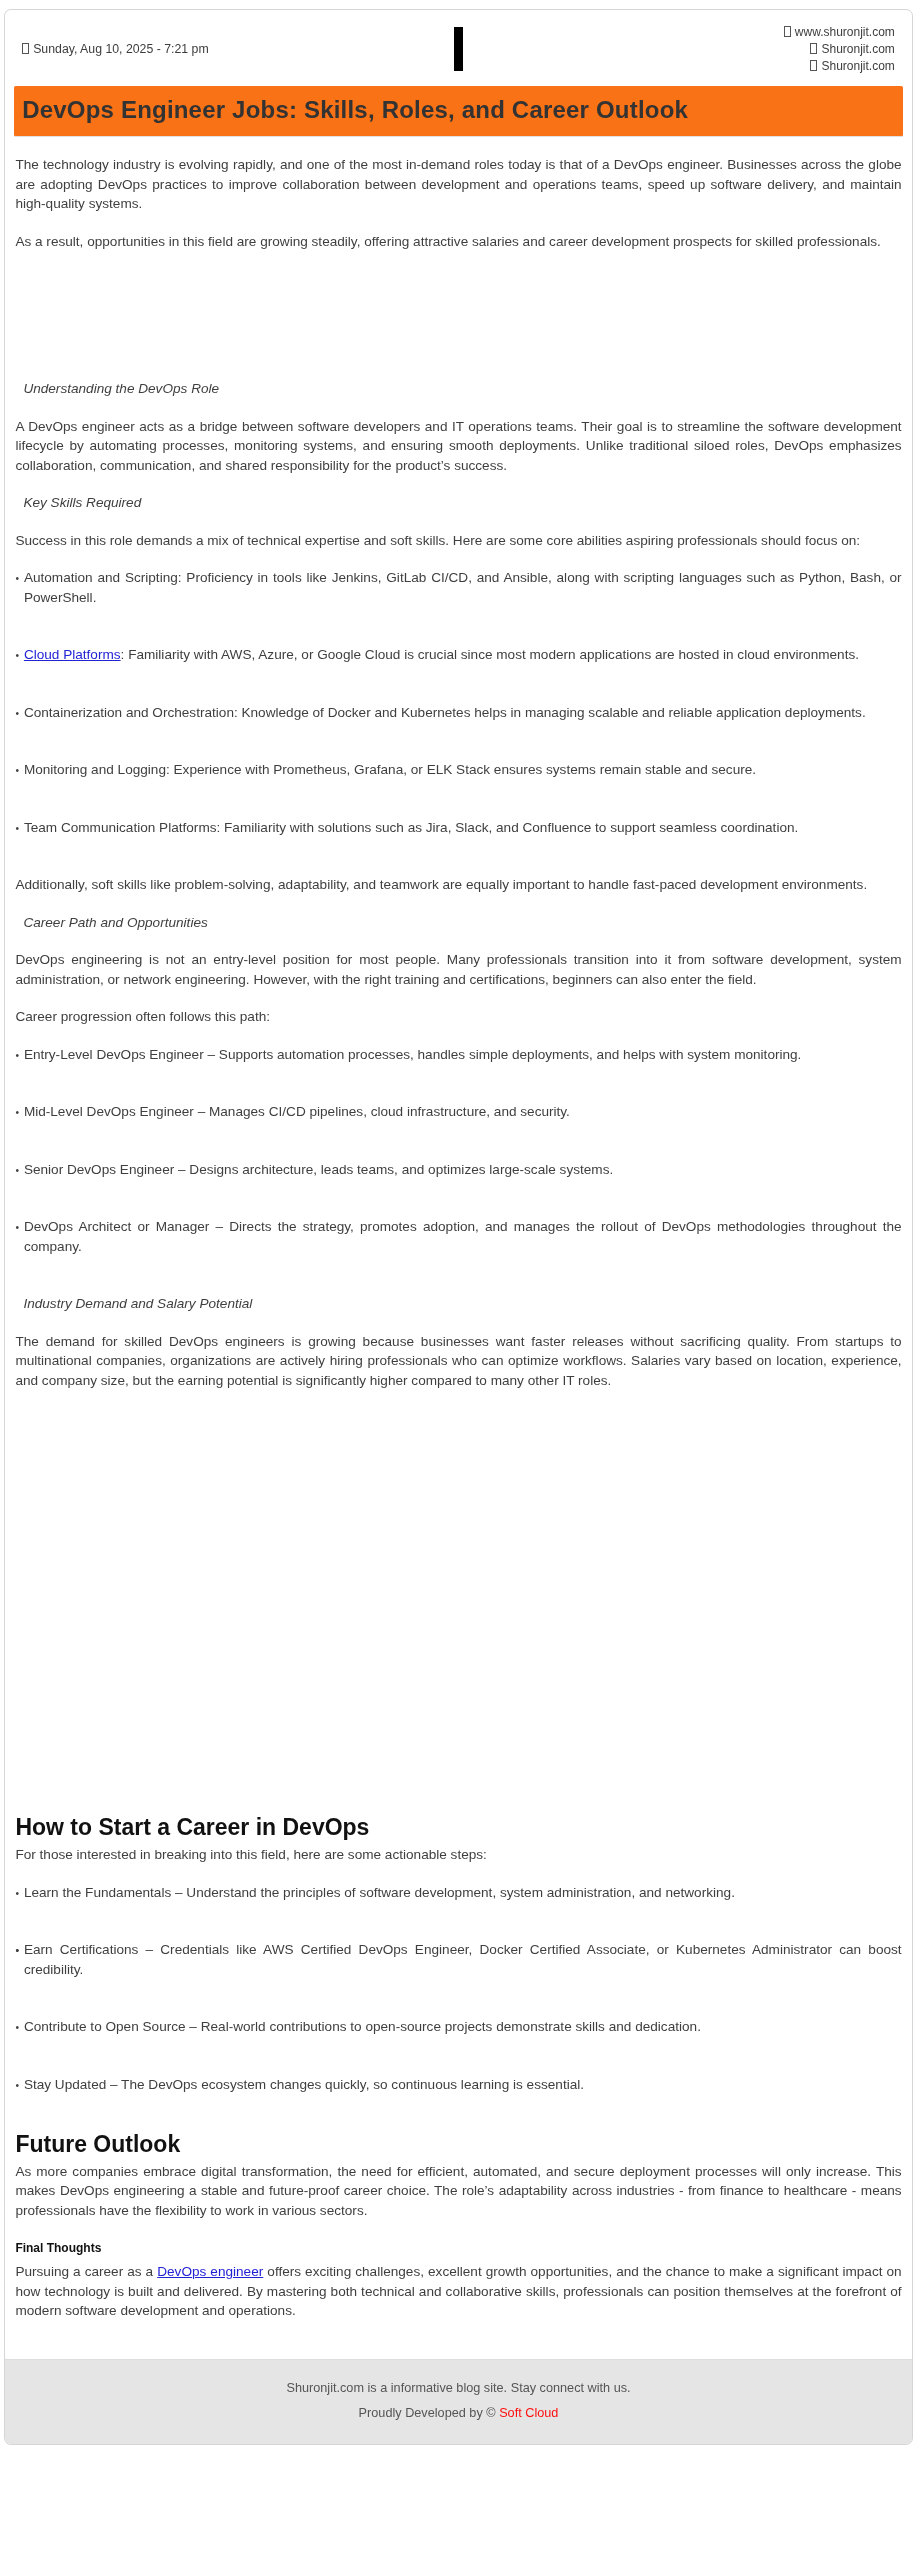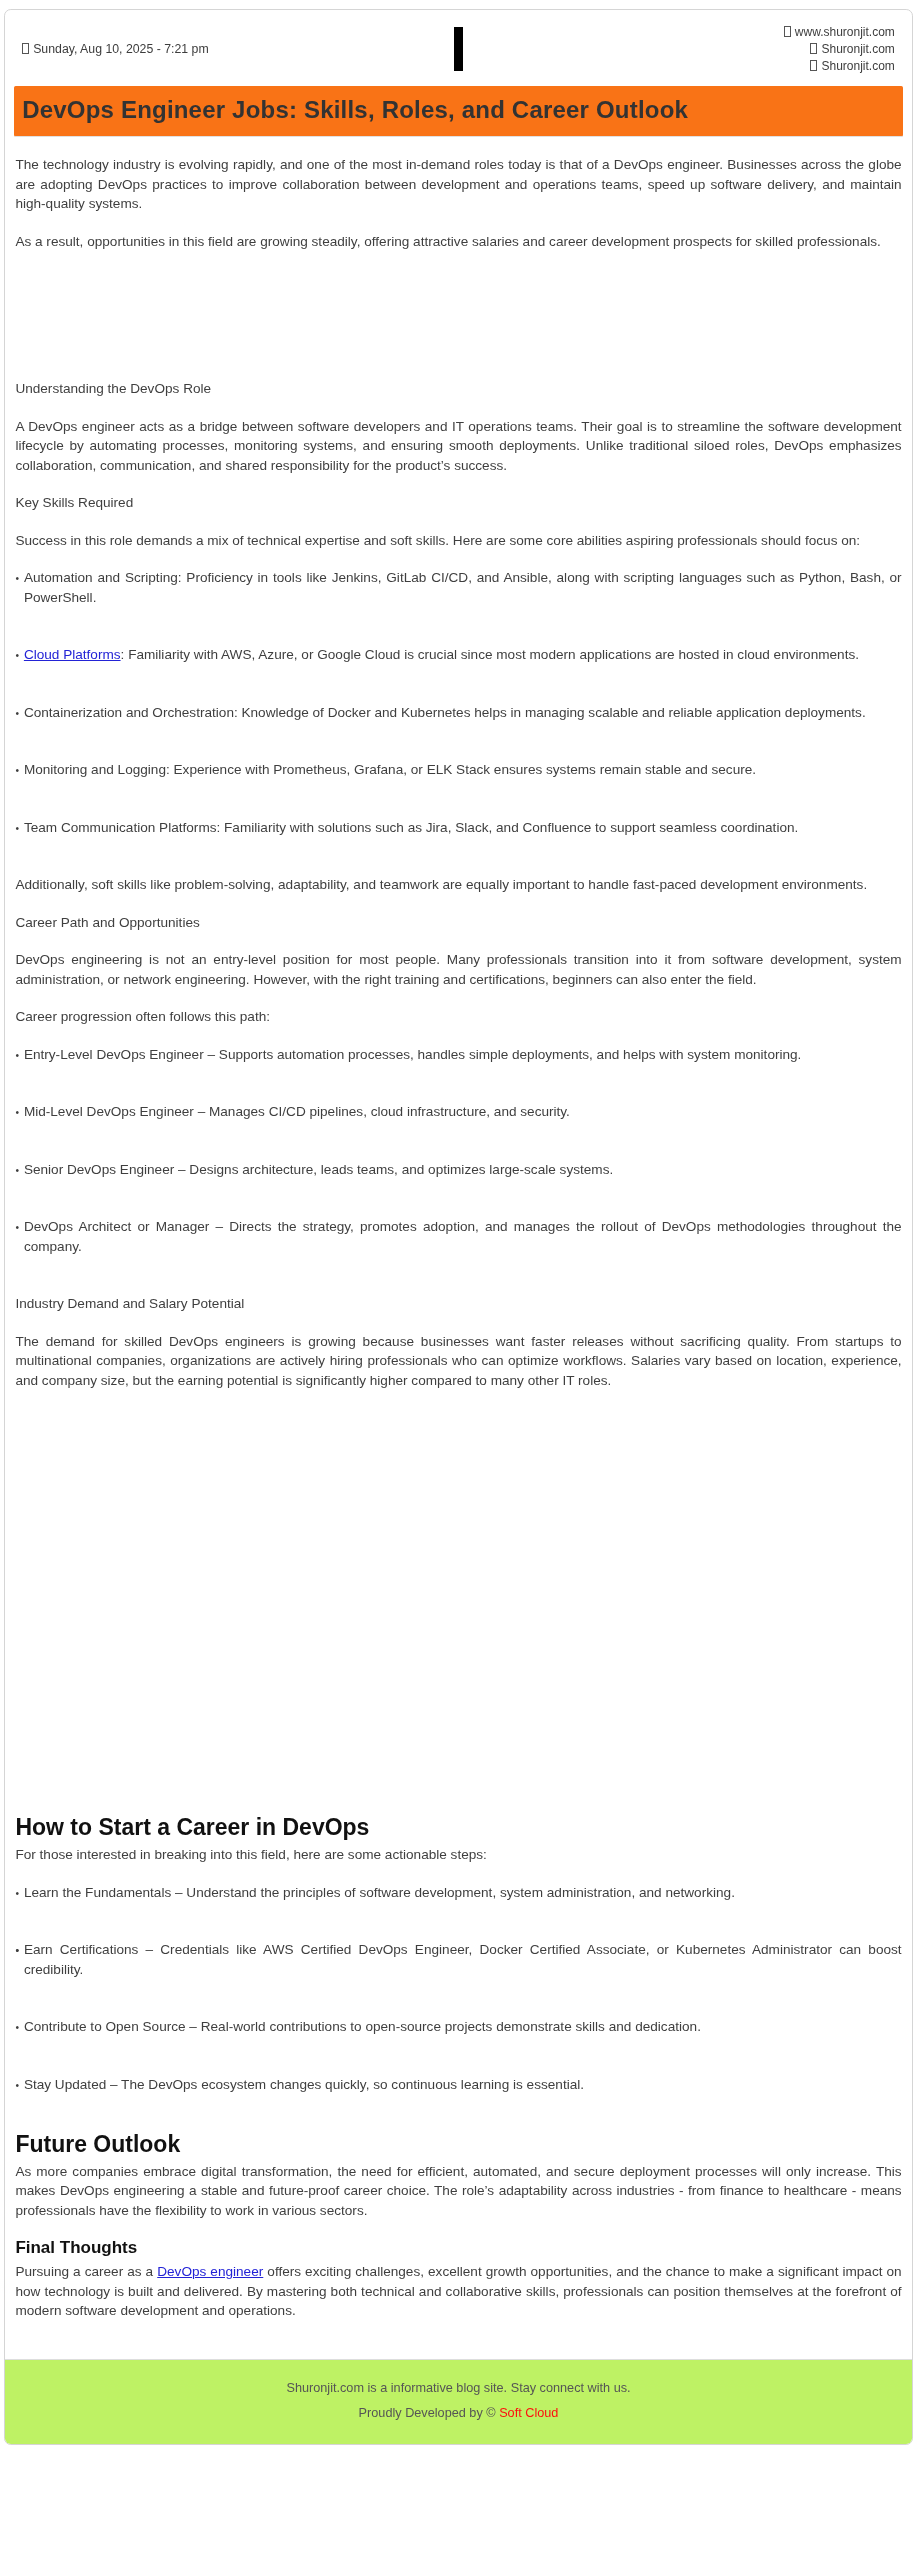--- a/index.html
+++ b/index.html
@@ -56,51 +56,51 @@
 
   
   .article {
     padding: 18.7px 10.2px 20.4px 10.2px;
     font-size: 13.6px;
     line-height: 19.5px;
     color: #3f3f3f;
     text-align: justify;
   }
   .article p { margin: 0 0 18px 0; }
-  .plain-head { margin: 0 0 18px 0; }
+  .plain-head { margin: 0 0 18px 8px; font-style: italic; }
   .bullet {
     position: relative;
     padding-left: 8.5px;
     margin: 0 0 38px 0;
   }
   .bullet .dot { position: absolute; left: 0; top: 0; }
   .bullet .dot::before { content: "\2022"; font-size: 10.2px; color: #3f3f3f; }
   .gap1 { height: 110px; }
   .gap2 { height: 407px; }
   a.inline-link { color: #2323d6; text-decoration: underline; }
   h2.big-head {
     font-size: 23px;
     font-weight: 700;
     color: #111111;
     margin: 0 0 4.2px 0;
     text-align: left;
     line-height: 25.5px;
   }
   h3.small-head {
-    font-size: 17px;
+    font-size: 12px;
     font-weight: 700;
     color: #111111;
     margin: 0 0 3.4px 0;
     text-align: left;
     line-height: 20.4px;
   }
 
   
   .footer {
-    background: #bef264;
+    background: #e5e5e5;
     border-top: 0.8px solid #dddddd;
     text-align: center;
     padding: 12.7px 0 15.3px 0;
     font-size: 12.7px;
     color: #555555;
   }
   .footer p { margin: 5.1px 0; line-height: 20.4px; }
   .footer a.dev-link { color: #ff0e0e; text-decoration: none; text-align: right; }
 </style>
 </head>

